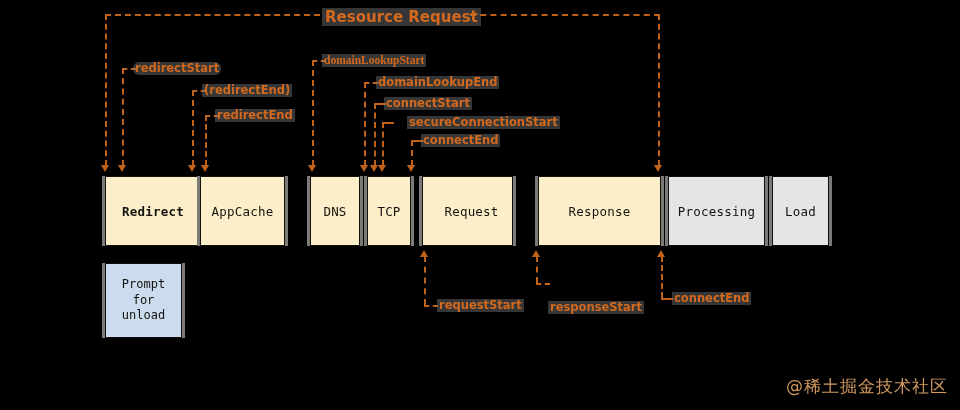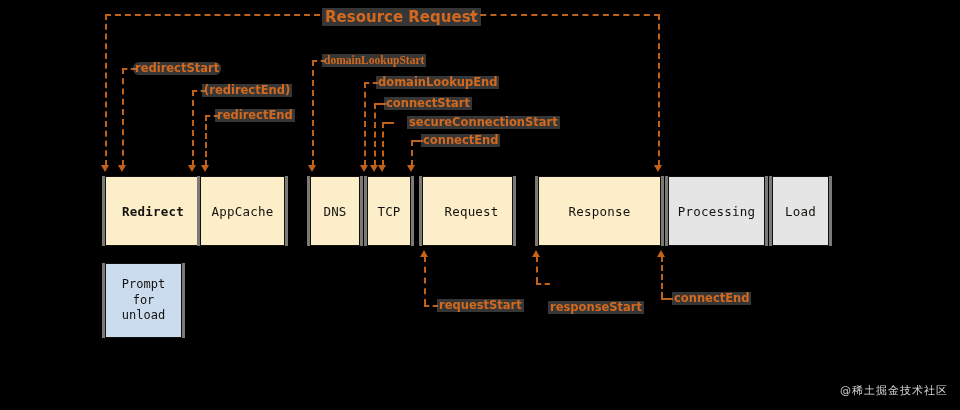--- a/index.html
+++ b/index.html
@@ -57,21 +57,21 @@
     border-top:7px solid #c1621a;
   }
   .arrow-up{
     position:absolute;width:0;height:0;
     border-left:4px solid transparent;border-right:4px solid transparent;
     border-bottom:7px solid #c1621a;
   }
   
   .watermark{
     position:absolute;right:12px;bottom:12px;
-    color:#ffffff;opacity:.82;font-size:11px;
+    color:#fdba74;opacity:.82;font-size:17px;
     font-family:"DejaVu Sans","Liberation Sans",sans-serif;
     white-space:nowrap;letter-spacing:1px;
   }
 </style>
 </head>
 <body>
 
 <div id="stage">
 
   <div class="hline" style="left:105px;top:14px;width:215px;"></div>

